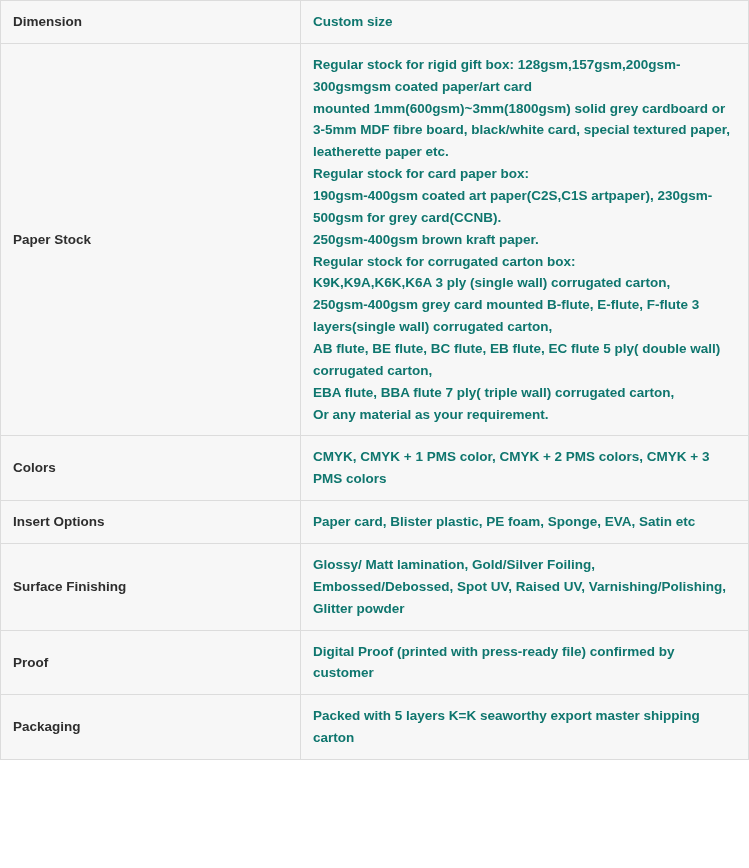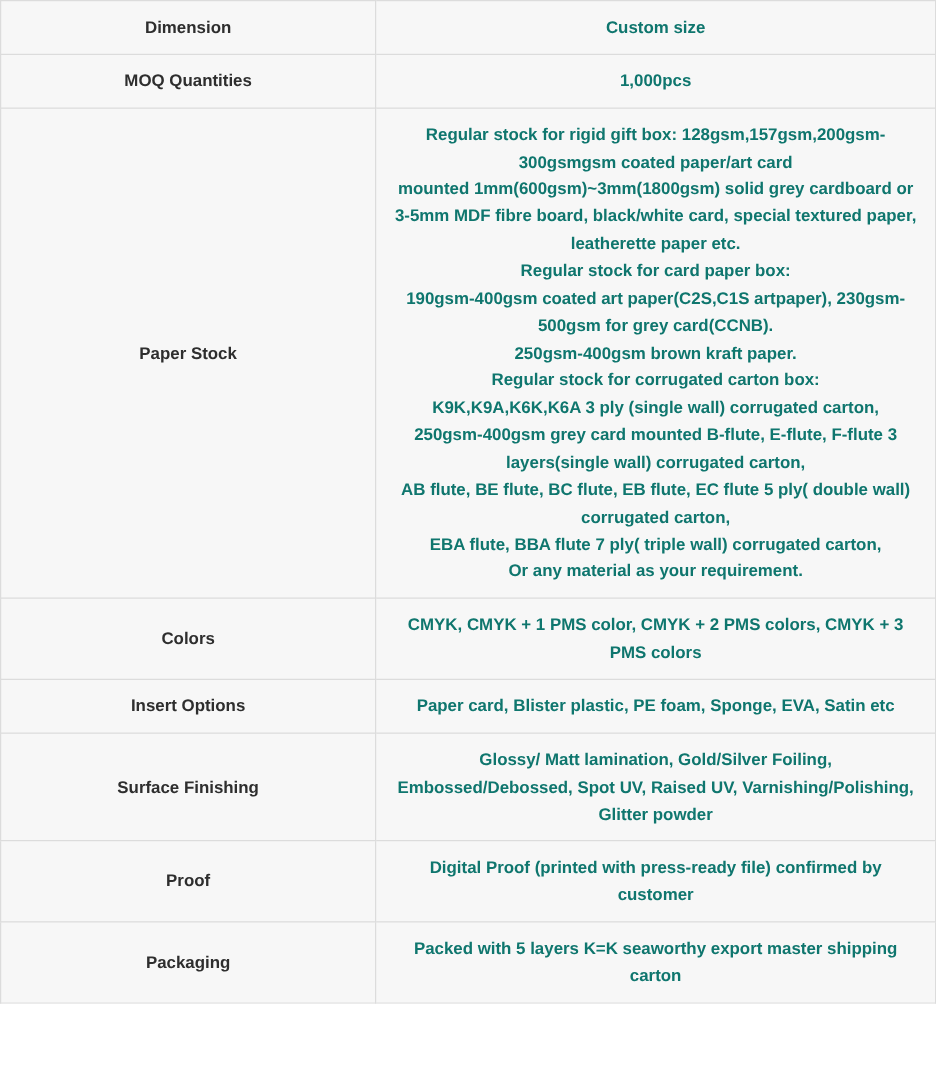--- a/index.html
+++ b/index.html
@@ -19,21 +19,20 @@
   }
   .spec-table tr {
     background: #f7f7f7;
   }
   .spec-table td {
     border: 1px solid #dcdcdc;
     vertical-align: middle;
     padding: 10px 12px;
     font-size: 13.5px;
     line-height: 1.62;
-    text-align: center;
   }
   .spec-table td.label {
     width: 275px;
     font-weight: bold;
     color: #2e2e2e;
     font-size: 13.5px;
   }
   .spec-table td.value {
     color: #0f766e;
     font-weight: bold;
@@ -48,28 +47,20 @@
 </head>
 <body>
 
 <table class="spec-table">
   <tbody>
       <tr>
         <td class="label">Dimension</td>
         <td class="value">
           <span class="value-lines">
             <span class="line">Custom size</span>
-          </span>
-        </td>
-      </tr>
-      <tr>
-        <td class="label">MOQ Quantities</td>
-        <td class="value">
-          <span class="value-lines">
-            <span class="line">1,000pcs</span>
           </span>
         </td>
       </tr>
       <tr>
         <td class="label">Paper Stock</td>
         <td class="value">
           <span class="value-lines">
             <span class="line">Regular stock for rigid gift box: 128gsm,157gsm,200gsm-300gsmgsm coated paper/art card</span>
             <span class="line">mounted 1mm(600gsm)~3mm(1800gsm) solid grey cardboard or 3-5mm MDF fibre board, black/white card, special textured paper, leatherette paper etc.</span>
             <span class="line">Regular stock for card paper box:</span>

